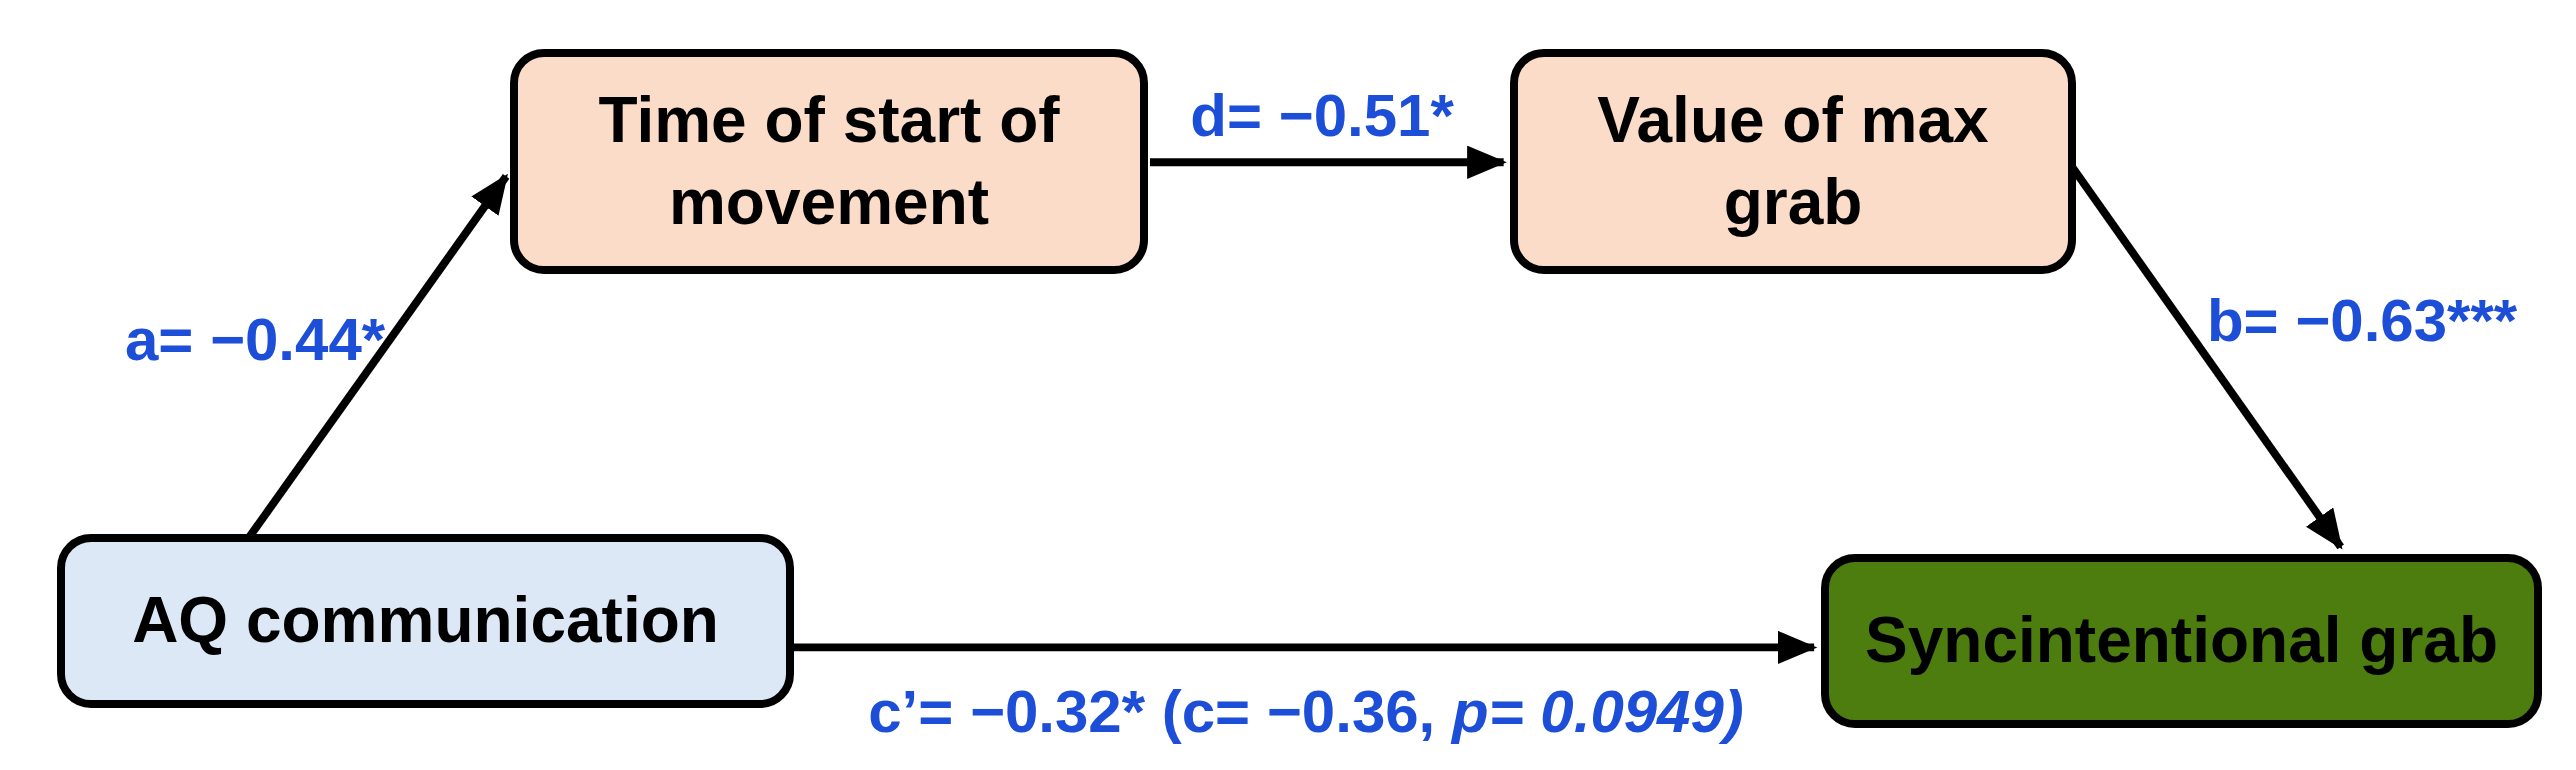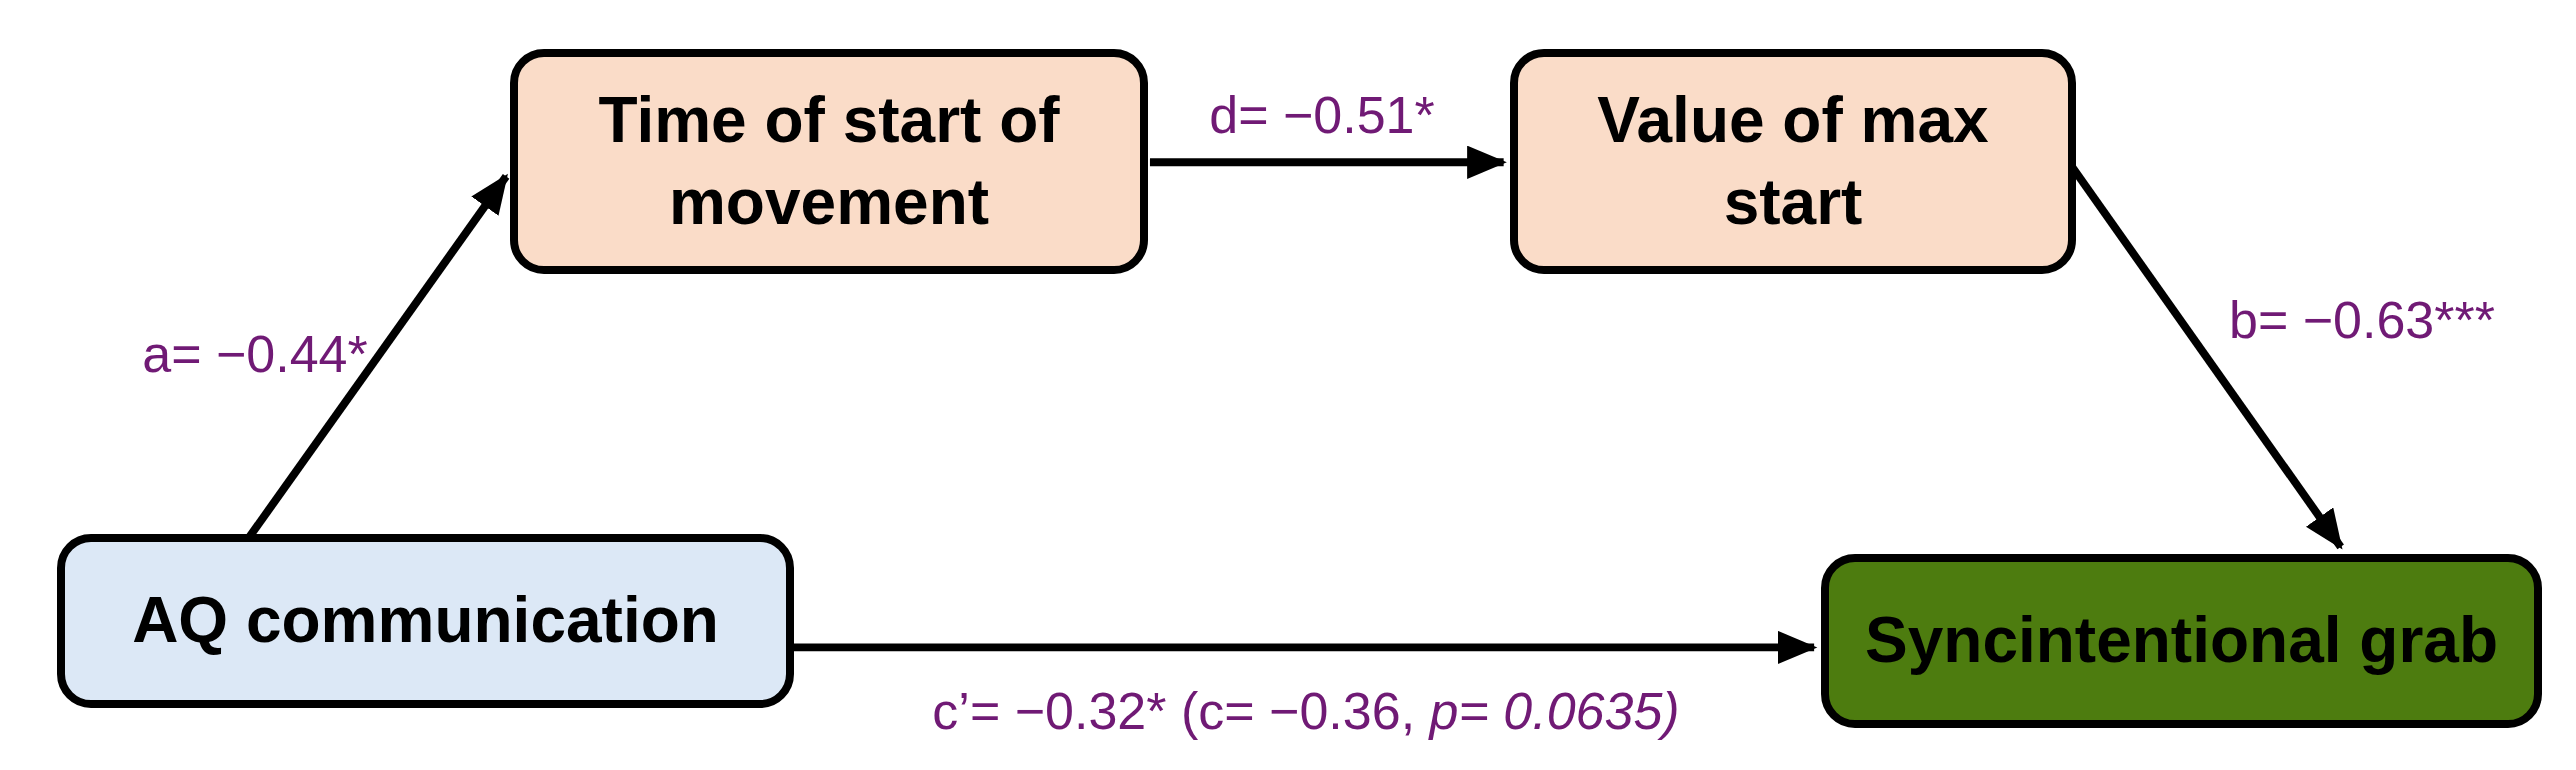--- a/index.html
+++ b/index.html
@@ -32,26 +32,26 @@
     color: #000000;
     padding: 0 10.6px;
   }
   .node-time  { left: 510px;  top: 49px;  width: 638px; height: 225px; }
   .node-value { left: 1510px; top: 49px;  width: 566px; height: 225px; }
   .node-aq    { left: 57px;   top: 534px; width: 737px; height: 174px; }
   .node-grab  { left: 1821px; top: 554px; width: 721px; height: 174px; }
   .edge-label {
     position: absolute;
     transform: translate(-50%, -50%);
-    font-weight: normal;
-    font-size: 52px;
-    color: #701a75;
+    font-weight: bold;
+    font-size: 60px;
+    color: #1d4ed8;
     white-space: nowrap;
   }
-  .label-a { left: 255px;  top: 354px; }
+  .label-a { left: 255px;  top: 339px; }
   .label-d { left: 1322px; top: 115px; }
   .label-b { left: 2362px; top: 320px; }
   .label-c { left: 1306px; top: 711px; }
   .italic-part { font-style: italic; }
 </style>
 </head>
 <body>
 
 <div class="canvas" style="background-color: rgb(255, 255, 255);">
 
@@ -65,35 +65,35 @@
     <line x1="1303" y1="184" x2="1704" y2="184" stroke-width="9" marker-end="url(#arrowhead)" style="stroke: rgb(0, 0, 0);"></line>
     <line x1="2349" y1="190" x2="2653" y2="620" stroke-width="9" marker-end="url(#arrowhead)" style="stroke: rgb(0, 0, 0);"></line>
     <line x1="899" y1="734" x2="2056" y2="734" stroke-width="9" marker-end="url(#arrowhead)" style="stroke: rgb(0, 0, 0);"></line>
   </svg>
 
   <div class="node node-time" style="background-color: rgb(250, 220, 200);">
     <span>Time of start of movement</span>
   </div>
 
   <div class="node node-value" style="background-color: rgb(250, 220, 200);">
-    <span>Value of max start</span>
+    <span>Value of max grab</span>
   </div>
 
   <div class="node node-aq" style="background-color: rgb(220, 232, 246);">
     <span>AQ communication</span>
   </div>
 
   <div class="node node-grab" style="background-color: #4d7c0f;">
     <span>Syncintentional grab</span>
   </div>
 
   <div class="edge-label label-a">a= −0.44*</div>
 
   <div class="edge-label label-d">d= −0.51*</div>
 
   <div class="edge-label label-b">b= −0.63***</div>
 
   <div class="edge-label label-c">
-    <span>c’= −0.32* (c= −0.36, </span><span class="italic-part">p= 0.0635)</span>
+    <span>c’= −0.32* (c= −0.36, </span><span class="italic-part">p= 0.0949)</span>
   </div>
 
 </div>
 
 
 </body></html>

